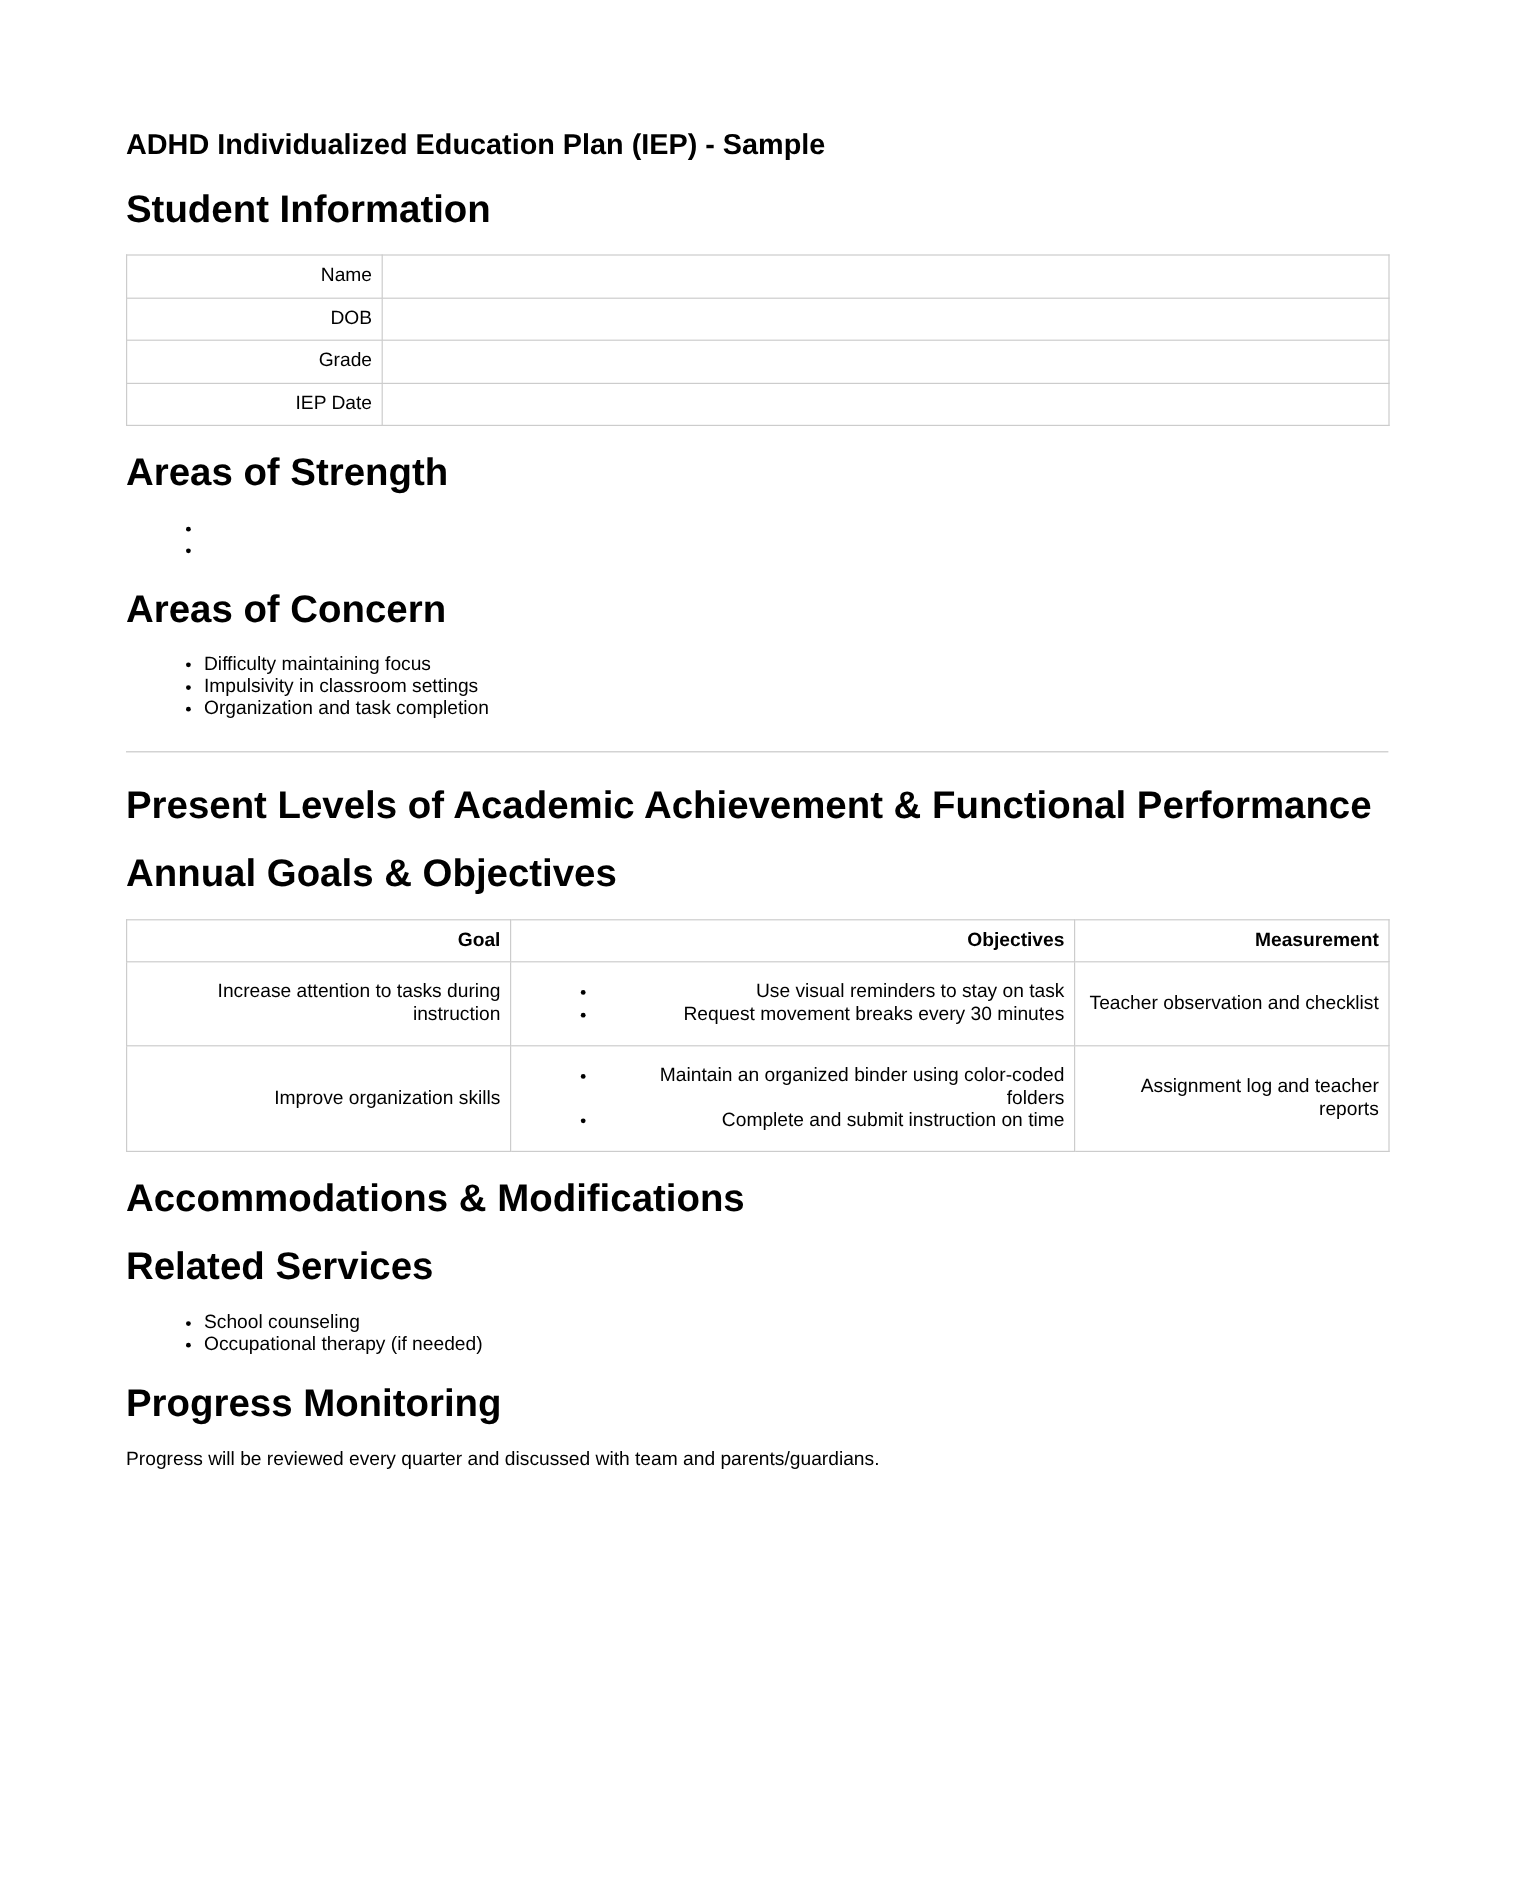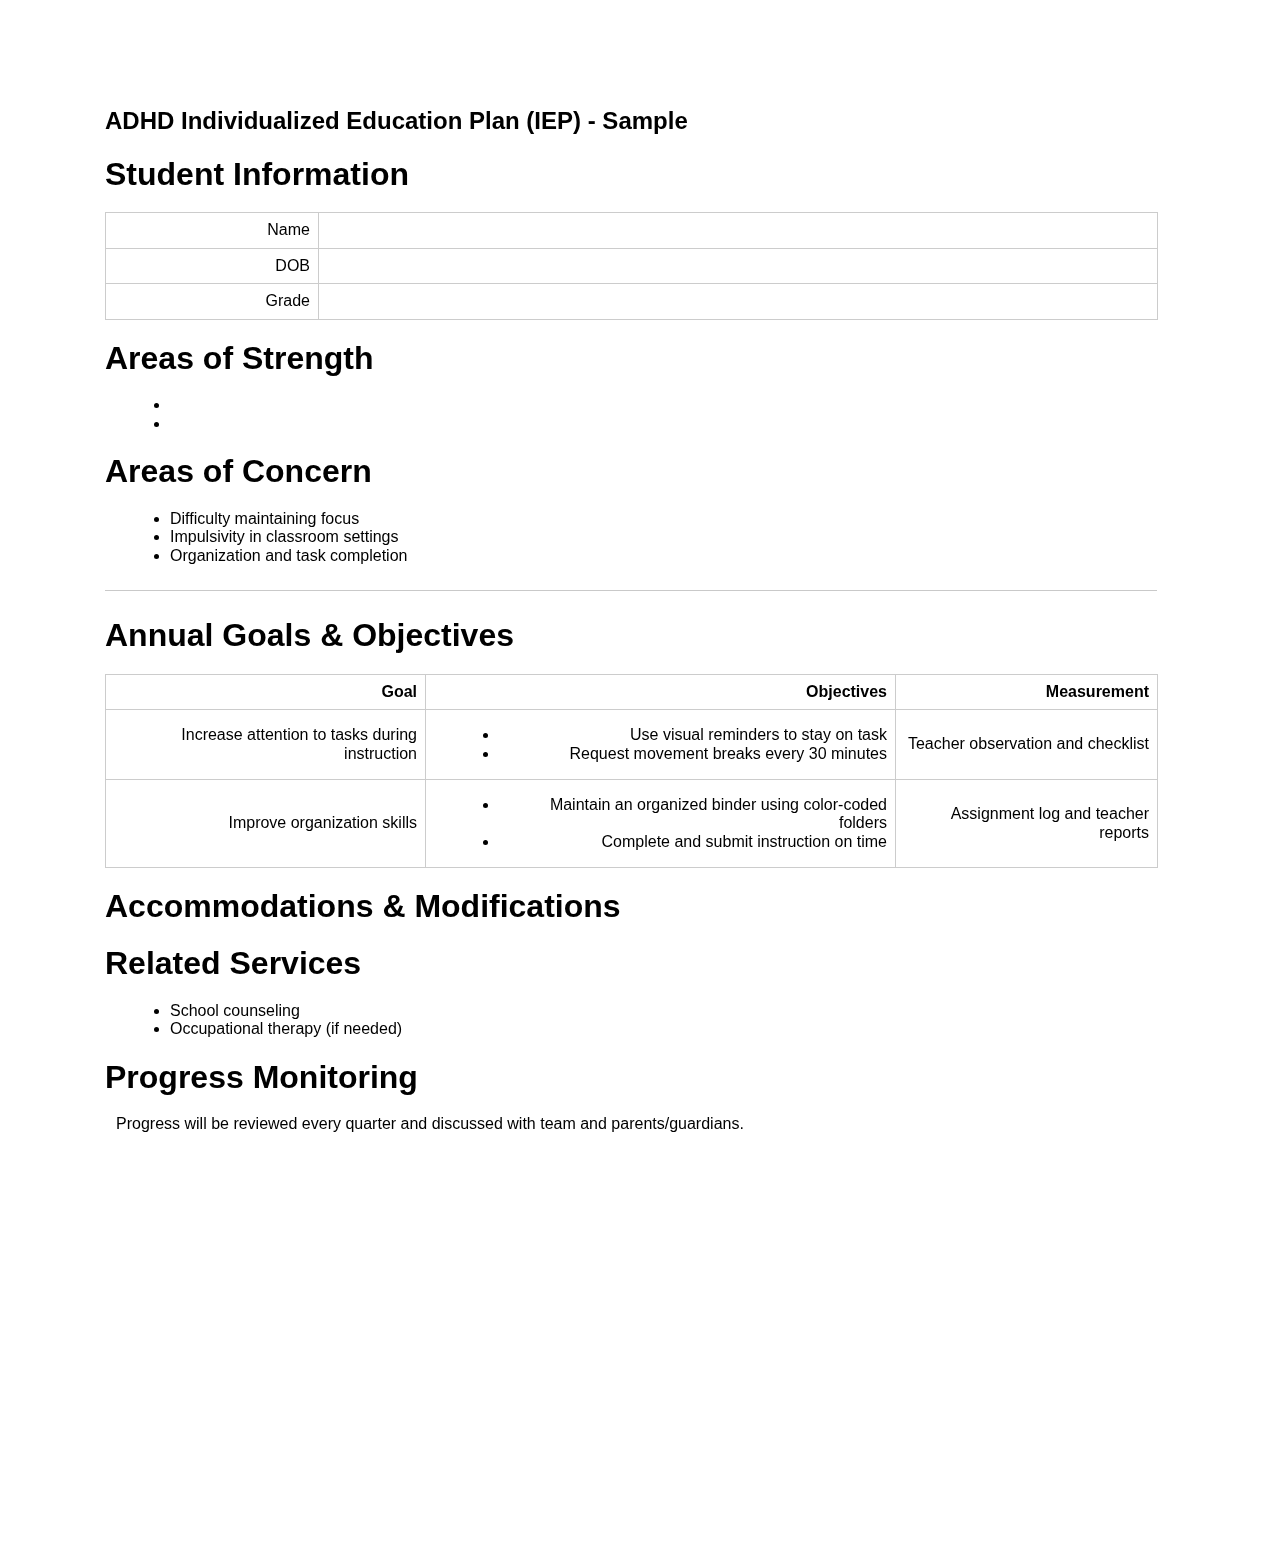--- a/index.html
+++ b/index.html
@@ -6,21 +6,21 @@
   body {
     width: 1263px; height: 1566px; overflow: hidden;
     font-family: "Liberation Sans", "DejaVu Sans", sans-serif;
     font-size: 16px; line-height: 1.15; color: #000000;
   }
   .page-clip { height: 1303px; overflow: hidden; }
   .content { padding: 86px 106px 0 105px; width: 1052px; }
 
   h1 { font-size: 24px; font-weight: bold; margin: 21px 0; }
   h2 { font-size: 32px; font-weight: bold; margin: 20px 0; }
-  p  { margin: 16px 11px; }
+  p  { margin: 16px 0; }
 
   ul { margin: 16px 0; padding-left: 65px; list-style: disc; }
   li { line-height: 1.15; }
 
   hr {
     border: none; border-top: 1px solid #c9c9c9;
     margin: 25px 0 26px; height: 0;
   }
 
   table {
@@ -65,20 +65,24 @@
     <td class="label-cell">DOB</td>
     <td class="value-cell">&nbsp;</td>
   </tr>
 
 
   <tr>
     <td class="label-cell">Grade</td>
     <td class="value-cell">&nbsp;</td>
   </tr>
 
+  <tr>
+    <td class="label-cell">IEP Date</td>
+    <td class="value-cell">&nbsp;</td>
+  </tr>
 </tbody>
     </table>
 
     <h2>Areas of Strength</h2>
     <ul>
   <li>&nbsp;</li>
 
   <li>&nbsp;</li>
 </ul>
 
@@ -86,20 +90,21 @@
     <ul>
   <li>Difficulty maintaining focus</li>
 
   <li>Impulsivity in classroom settings</li>
 
   <li>Organization and task completion</li>
 </ul>
 
     <hr>
 
+    <h2>Present Levels of Academic Achievement &amp; Functional Performance</h2>
 
     <h2>Annual Goals &amp; Objectives</h2>
     <table class="goals-table">
       <colgroup>
           <col class="g1">
           <col class="g2">
           <col class="g3">
         </colgroup>
       <thead>
         <tr>

